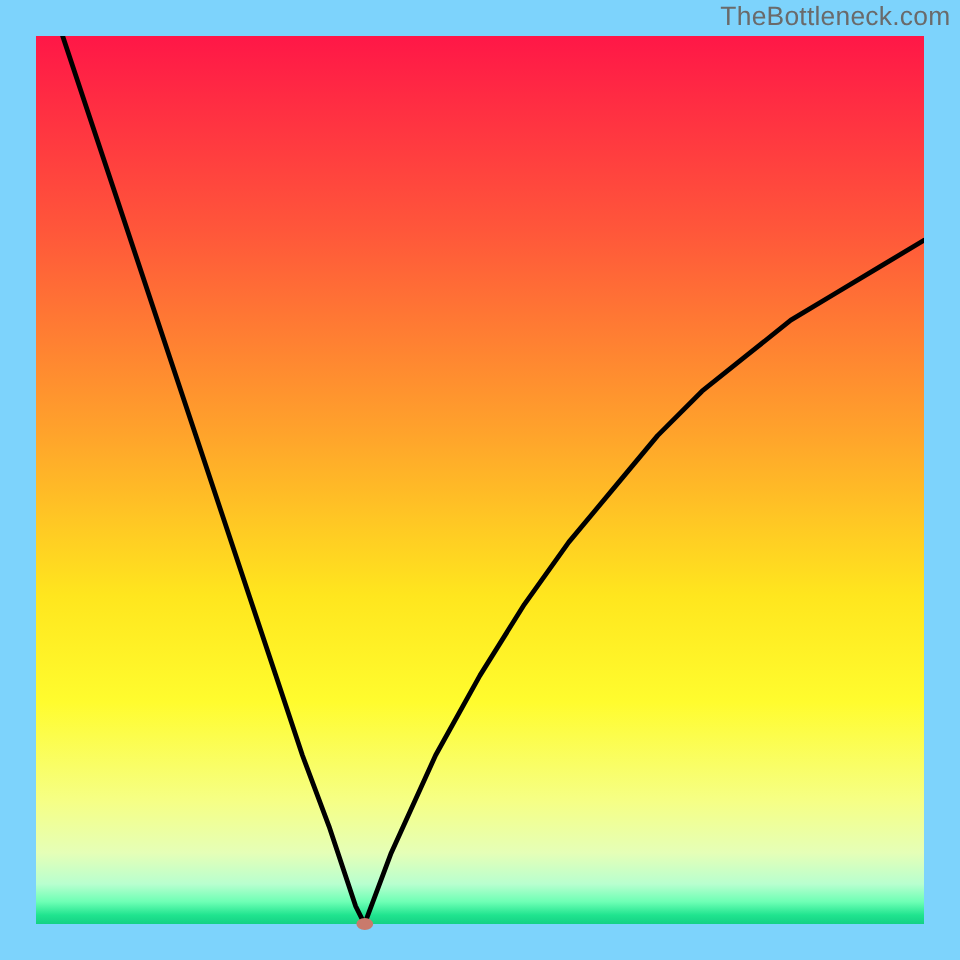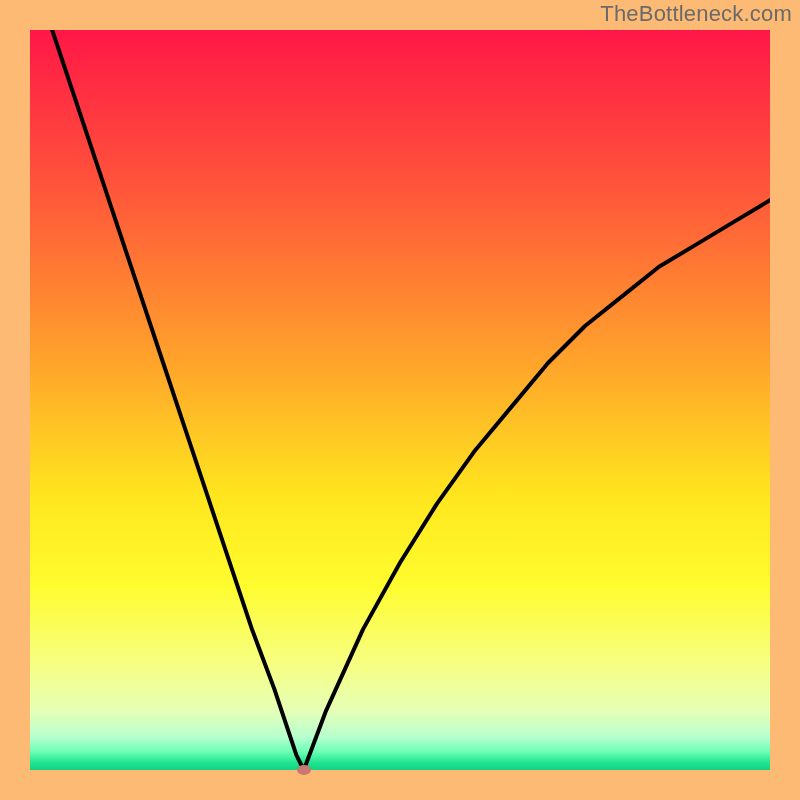--- a/index.html
+++ b/index.html
@@ -7,21 +7,21 @@
     padding: 0;
     width: 800px;
     height: 800px;
     background: #000;
     font-family: Arial, Helvetica, sans-serif;
   }
   .frame {
     position: relative;
     width: 800px;
     height: 800px;
-    background: #fdba74;
+    background: #7dd3fc;
   }
   .attribution {
     position: absolute;
     top: 1px;
     right: 8px;
     color: #6a6a6a;
     font-size: 22px;
     font-weight: 500;
     letter-spacing: 0.2px;
   }

